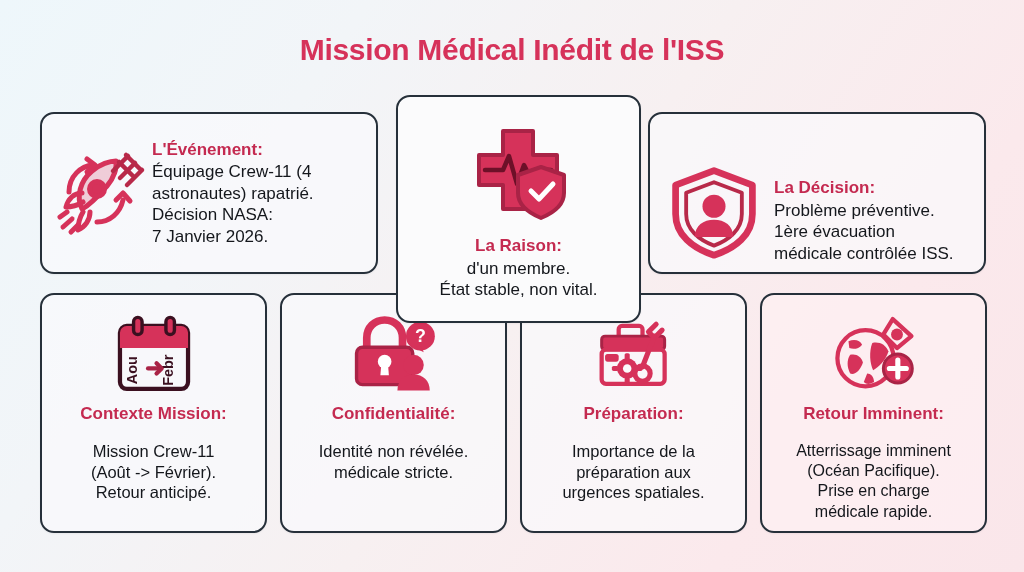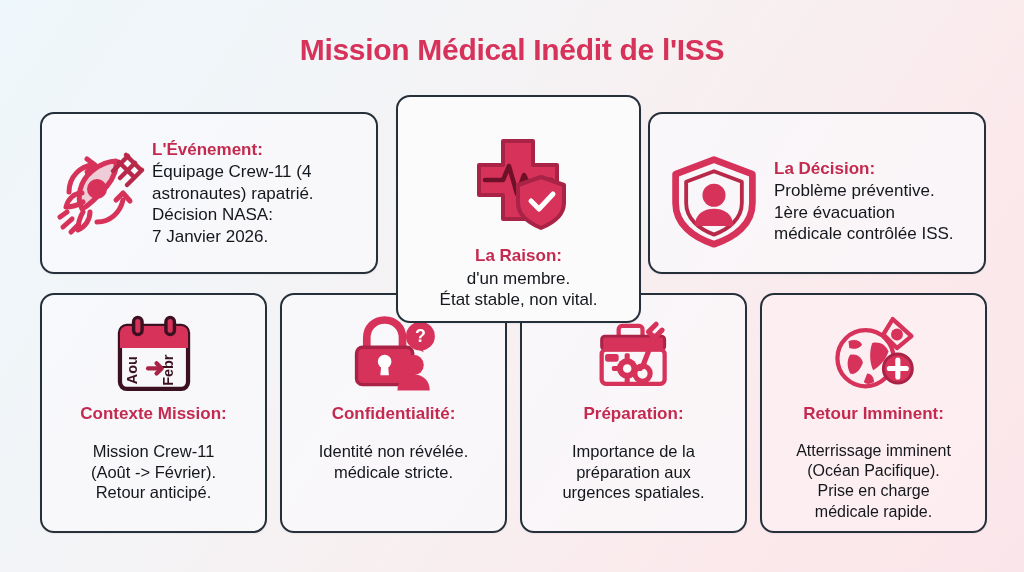--- a/index.html
+++ b/index.html
@@ -44,27 +44,27 @@
   }
 
   
   .card-event {
     left: 40px; top: 112px; width: 338px; height: 162px;
     display: flex; align-items: center; 
     padding: 8px 10px 8px 6px;
   }
   .card-decision {
     left: 648px; top: 112px; width: 338px; height: 162px;
-    display: flex; align-items: center; gap: 8px;
+    display: flex; align-items: flex-end; gap: 8px;
     padding: 24px 10px 8px 12px;
   }
   .card-reason {
     left: 396px; top: 95px; width: 245px; height: 228px;
     display: flex; flex-direction: column; align-items: center;
-    justify-content: flex-end;
+    justify-content: center;
     padding: 14px 10px 10px;
     background: #fbfbfc;
     z-index: 5;
   }
 
   
   .card-bottom {
     top: 293px; width: 227px; height: 240px;
     display: flex; flex-direction: column;
     align-items: center; justify-content: flex-start;

